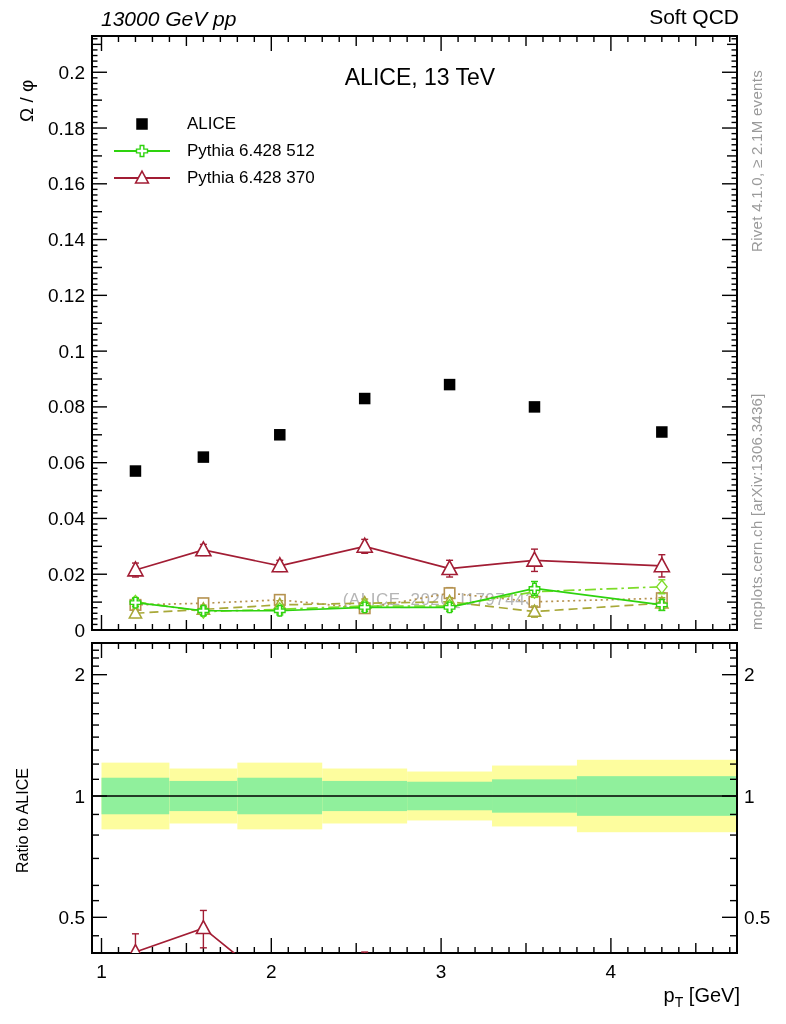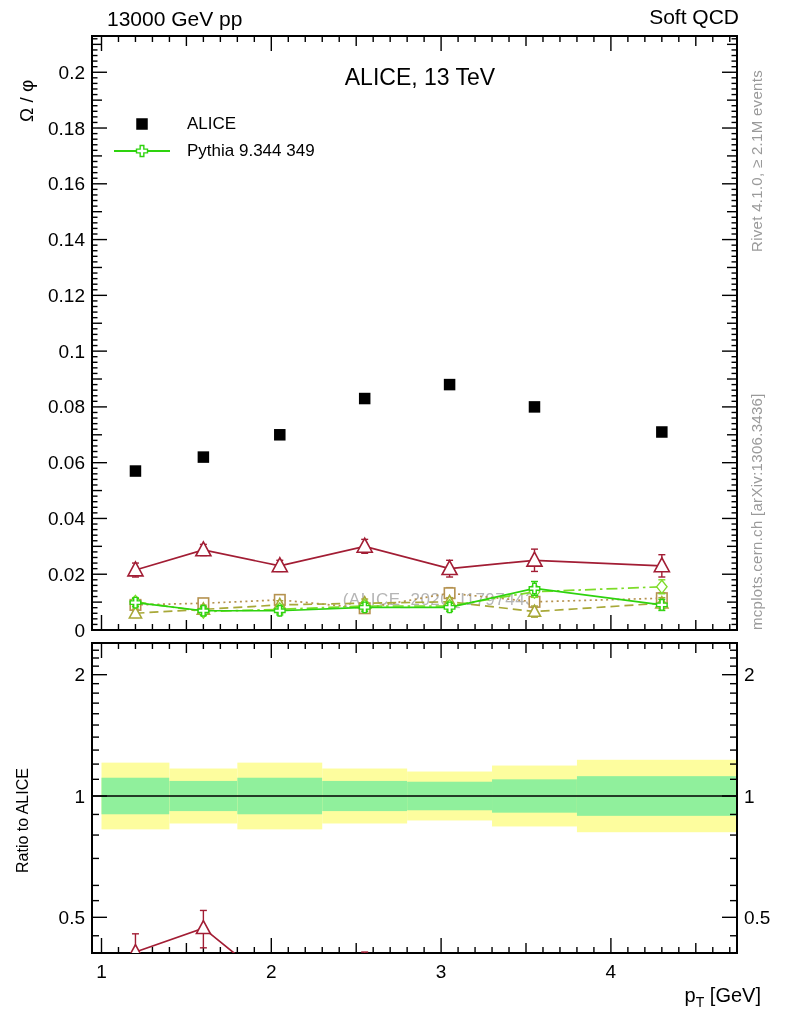--- a/index.html
+++ b/index.html
@@ -19,21 +19,21 @@
   .legend-row{display:flex;align-items:center;height:27.4px;}
   .legend-key{flex:0 0 58px;}
   .legend-label{font-size:17px;margin-left:16px;white-space:nowrap;text-align:right;}
   svg text{font-family:"Liberation Sans","DejaVu Sans",sans-serif;fill:#000;}
 </style>
 </head>
 <body>
 
 <div class="page">
 
-  <div class="abs hdr" style="left:107px;top:7px;">13000 GeV pp</div>
+  <div class="abs hdr" style="left:101px;top:7px;font-style:italic;">13000 GeV pp</div>
   <div class="abs hdr" style="right:47px;top:5px;">Soft QCD</div>
 
   <div class="abs rot axis-title" style="left:16px;top:122px;">Ω / φ</div>
 
   <div class="abs rot ratio-title" style="left:14px;top:873px;">Ratio to ALICE</div>
 
   <div class="abs rot side-note" style="left:748px;top:252px;">Rivet 4.1.0, ≥ 2.1M events</div>
   <div class="abs rot side-note" style="left:748px;top:630px;">mcplots.cern.ch [arXiv:1306.3436]</div>
 
   <div class="abs panel-title" style="left:310px;top:64px;width:220px;">ALICE, 13 TeV</div>
@@ -45,25 +45,32 @@
         <svg width="58" height="24" class="legend-key">
           <rect x="23.25" y="6.25" width="11.5" height="11.5" fill="#000000"></rect>
         </svg>
         <span class="legend-label">ALICE</span>
       </div>
       <div class="legend-row">
         <svg width="58" height="24" class="legend-key">
           <line x1="1" x2="57" y1="12" y2="12" stroke="#2ed30e" stroke-width="1.8"></line>
           <path d="M27.166666666666668,6.5 h3.6666666666666665 v3.666666666666667 h3.666666666666667 v3.6666666666666665 h-3.666666666666667 v3.666666666666667 h-3.6666666666666665 v-3.666666666666667 h-3.666666666666667 v-3.6666666666666665 h3.666666666666667 z" fill="#fff" stroke="#2ed30e" stroke-width="1.4"></path>
         </svg>
-        <span class="legend-label">Pythia 9.344 349</span>
+        <span class="legend-label">Pythia 6.428 512</span>
+      </div>
+      <div class="legend-row">
+        <svg width="58" height="24" class="legend-key">
+          <line x1="1" x2="57" y1="12" y2="12" stroke="#a21d34" stroke-width="1.8"></line>
+          <polygon points="29,5.18 22.62,16.95 35.38,16.95" fill="#fff" stroke="#a21d34" stroke-width="1.6"></polygon>
+        </svg>
+        <span class="legend-label">Pythia 6.428 370</span>
       </div>
     </div>
 
-  <div class="abs xlabel" style="right:25px;top:984px;"><span>p</span><sub>T</sub><span> [GeV]</span>
+  <div class="abs xlabel" style="right:46px;top:984px;"><span>p</span><sub>T</sub><span> [GeV]</span>
   </div>
 
   <svg id="plot" class="abs" style="left:0;top:0;" width="786" height="1024" viewBox="0 0 786 1024">
       <defs>
         <clipPath id="ratioClip">
           <rect x="92" y="643" width="645" height="310"></rect>
         </clipPath>
       </defs>
       <g>
         <rect x="101.5" y="762.6374957624706" width="67.91999999999999" height="66.72500847505876" fill="#fdfd9e"></rect>

